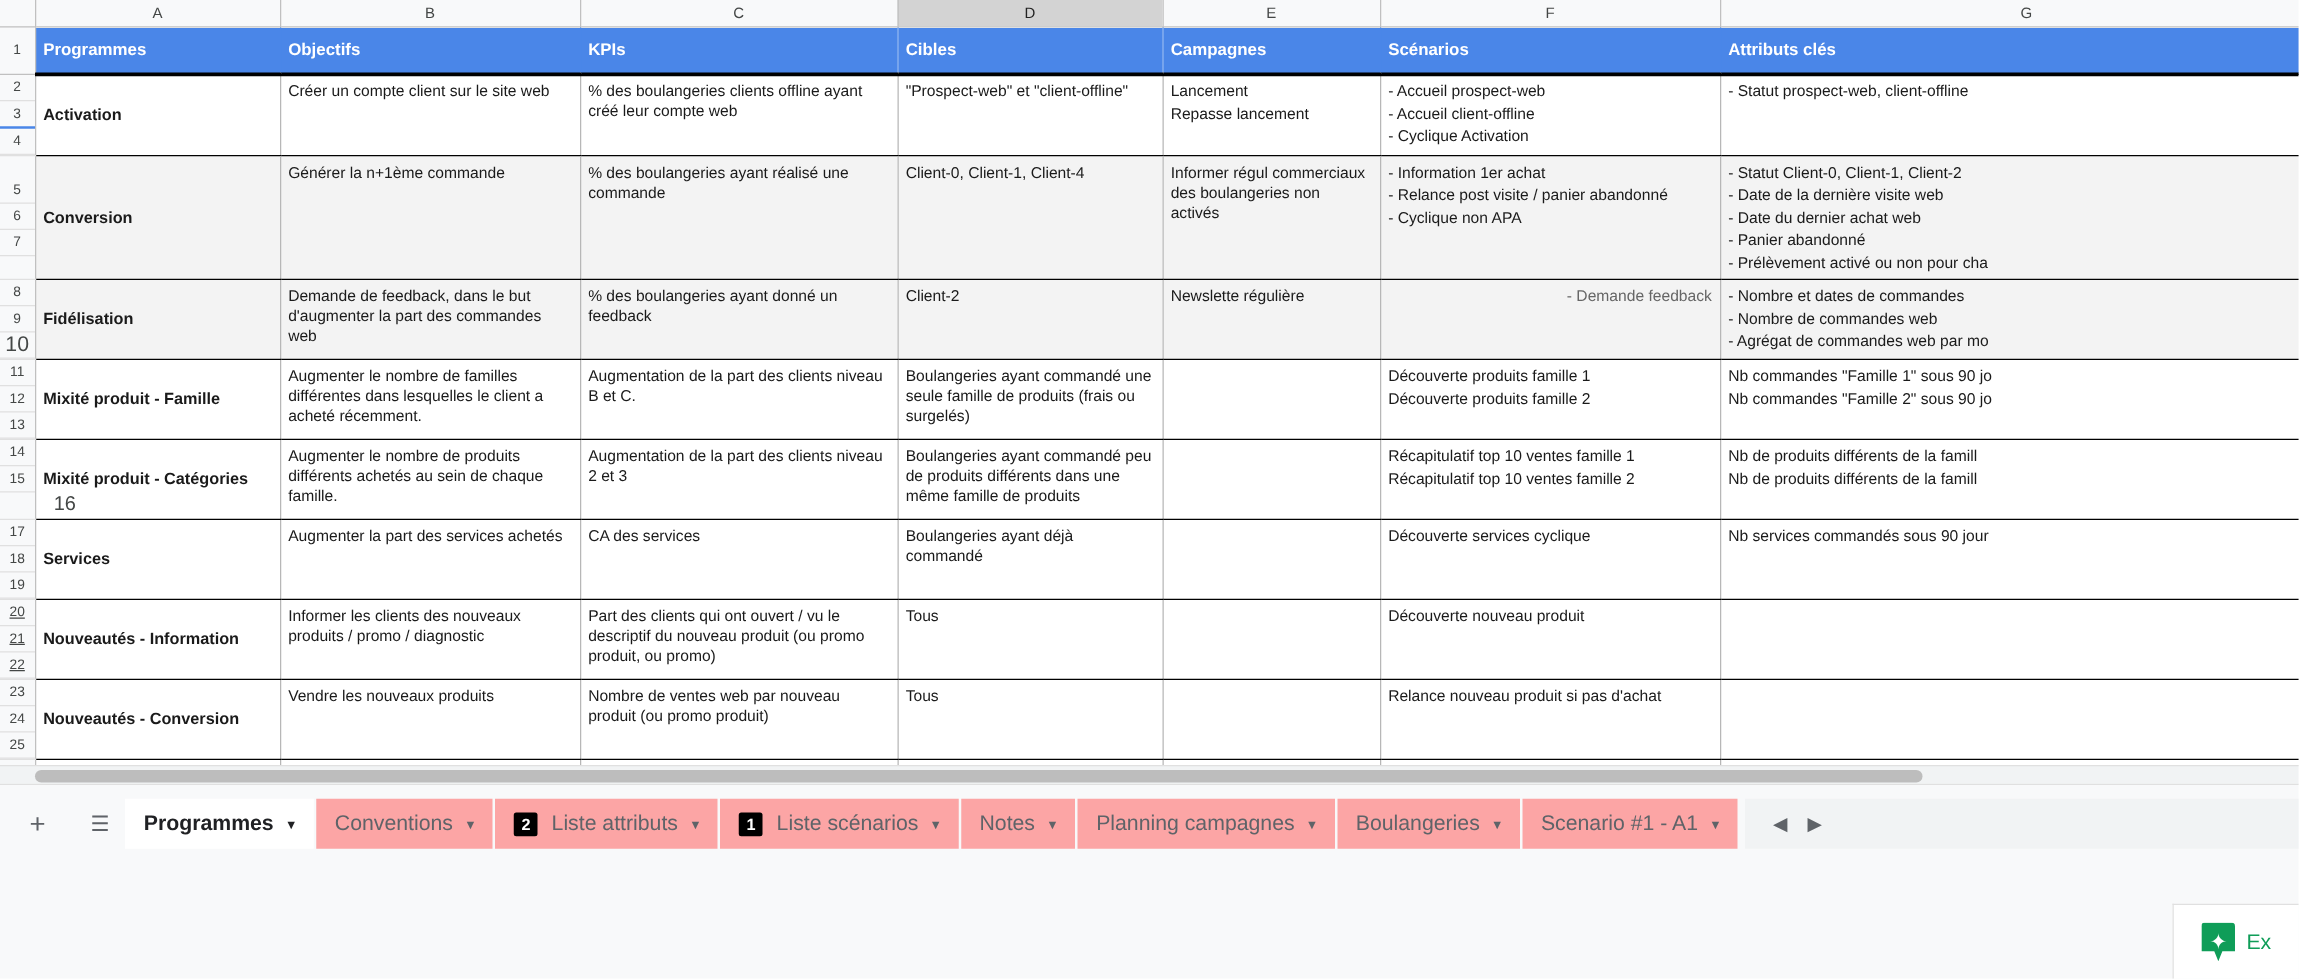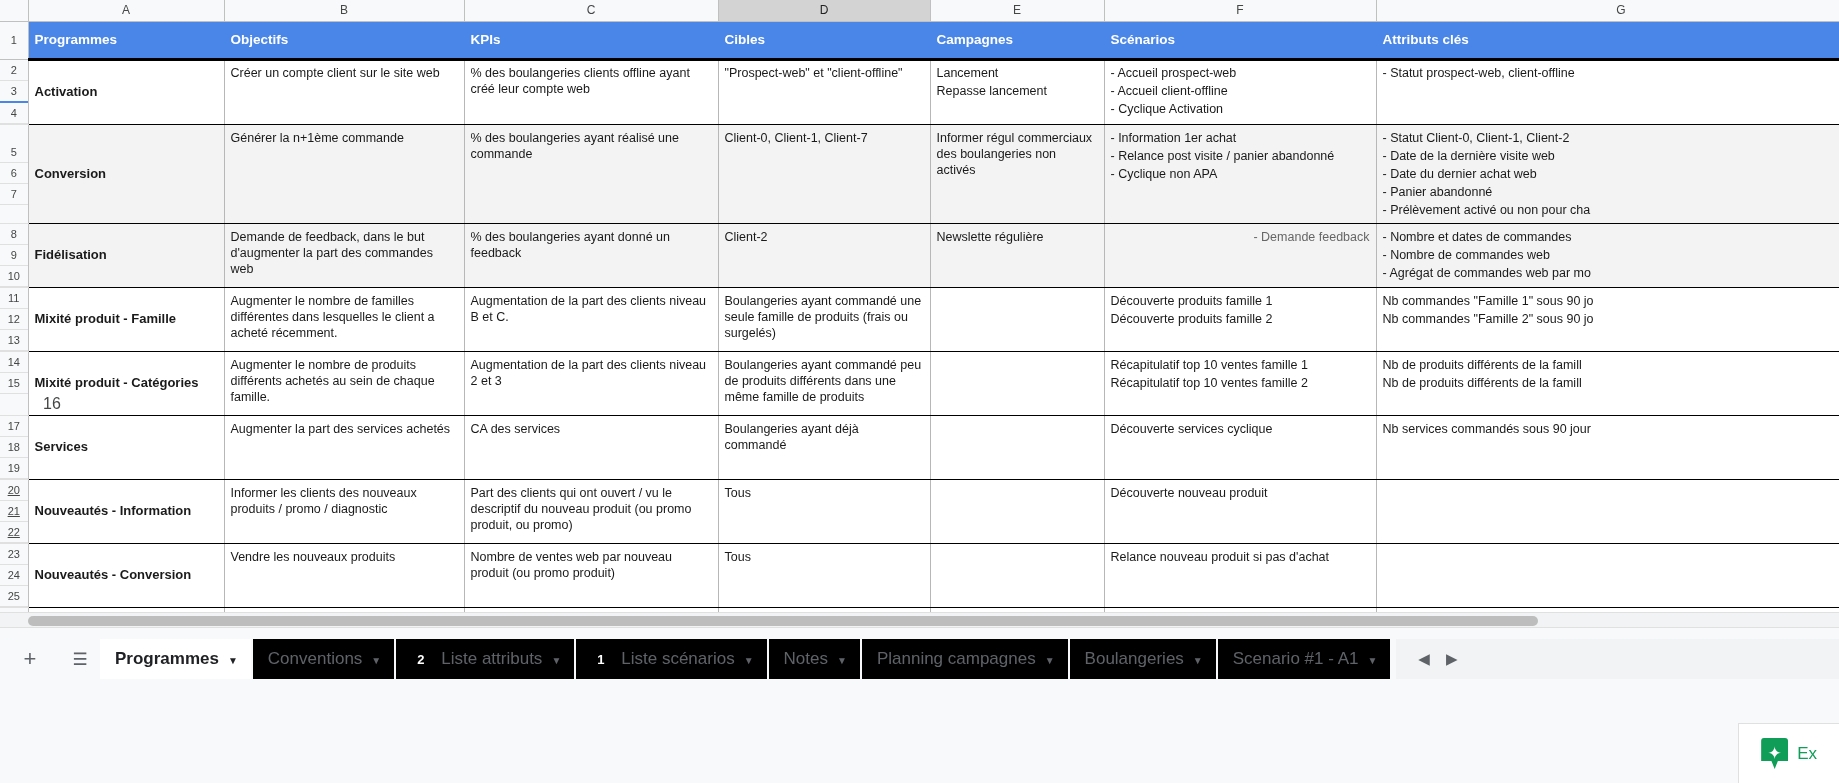--- a/index.html
+++ b/index.html
@@ -106,21 +106,21 @@
   .tb-btn {
     width: 40px; height: 40px; margin-left: 10px;
     display: flex; align-items: center; justify-content: center;
     color: #5f6368; font-size: 22px; border-radius: 50%;
     flex: 0 0 auto;
   }
   .tb-btn.allsheets { font-size: 17px; letter-spacing: 0; }
   .sheet-tab {
     height: 40px; display: flex; align-items: center; gap: 9px;
     padding: 0 13px 0 15px; margin-right: 2px;
-    background: #000000; color: #5f6368;
+    background: #fca5a5; color: #5f6368;
     font-size: 17px; white-space: nowrap;
     border-radius: 0; flex: 0 0 auto;
   }
   .sheet-tab.active { background: #ffffff; color: #202124; font-weight: bold; }
   .sheet-tab .caret {
     font-size: 10px; color: #5f6368; transform: translateY(1px);
   }
   .sheet-tab.active .caret { color: #202124; }
   .badge {
     display: inline-flex; align-items: center; justify-content: center;
@@ -212,21 +212,21 @@
             <td class="rownum" style="padding: 0px;">
               <div style="display: flex; flex-direction: column; justify-content: space-around; height: 100%;">
                 <div style="font-size: 11px; line-height: 20px; border-bottom: 1px solid rgb(224, 224, 224);">5</div>
                 <div style="font-size: 11px; line-height: 20px; border-bottom: 1px solid rgb(224, 224, 224);">6</div>
                 <div style="font-size: 11px; line-height: 20px; border-bottom: 1px solid rgb(224, 224, 224);">7</div>
               </div>
             </td>
             <td class="cell alt progname">Conversion</td>
             <td class="cell alt top">Générer la n+1ème commande</td>
             <td class="cell alt top">% des boulangeries ayant réalisé une commande</td>
-            <td class="cell alt top">Client-0, Client-1, Client-7</td>
+            <td class="cell alt top">Client-0, Client-1, Client-4</td>
             <td class="cell alt top">
               <span class="cellline">Informer régul commerciaux des boulangeries non activés</span>
             </td>
             <td class="cell alt top">
               <span class="cellline">- Information 1er achat</span>
               <span class="cellline">- Relance post visite / panier abandonné</span>
               <span class="cellline">- Cyclique non APA</span>
             </td>
             <td class="cell alt top">
               <span class="cellline">- Statut Client-0, Client-1, Client-2</span>
@@ -234,21 +234,21 @@
               <span class="cellline">- Date du dernier achat web</span>
               <span class="cellline">- Panier abandonné</span>
               <span class="cellline">- Prélèvement activé ou non pour cha</span>
             </td>
           </tr>
           <tr>
             <td class="rownum" style="padding: 0px;">
               <div style="display: flex; flex-direction: column; justify-content: space-around; height: 100%;">
                 <div style="font-size: 11px; line-height: 20px; border-bottom: 1px solid rgb(224, 224, 224);">8</div>
                 <div style="font-size: 11px; line-height: 20px; border-bottom: 1px solid rgb(224, 224, 224);">9</div>
-                <div style="font-size: 11px; line-height: 20px; border-bottom: 1px solid rgb(224, 224, 224);">10</div>
+                <div style="font-size: 17px; line-height: 20px; border-bottom: 1px solid rgb(224, 224, 224);">10</div>
               </div>
             </td>
             <td class="cell alt progname">Fidélisation</td>
             <td class="cell alt top">Demande de feedback, dans le but d'augmenter la part des commandes web</td>
             <td class="cell alt top">% des boulangeries ayant donné un feedback</td>
             <td class="cell alt top">Client-2</td>
             <td class="cell alt top">
               <span class="cellline">Newslette régulière</span>
             </td>
             <td class="cell alt top muted">

